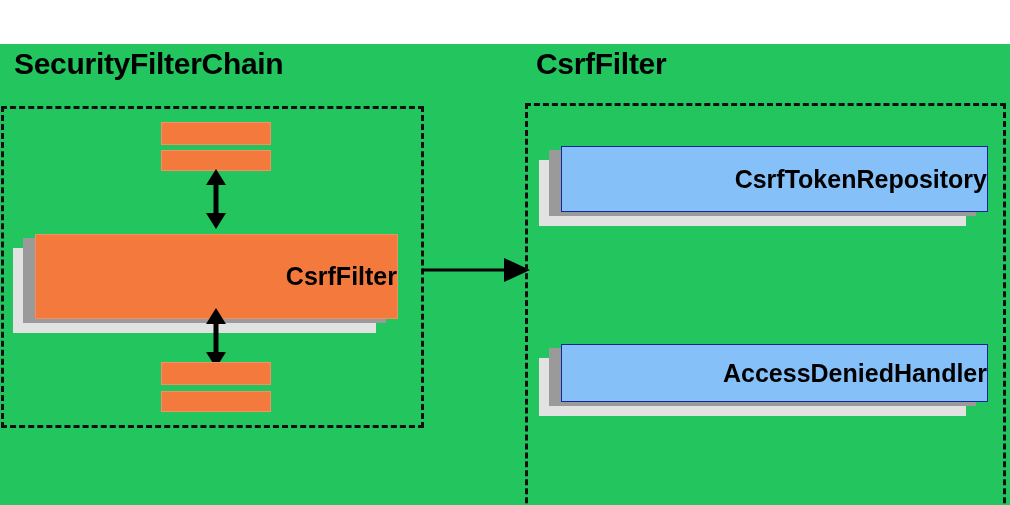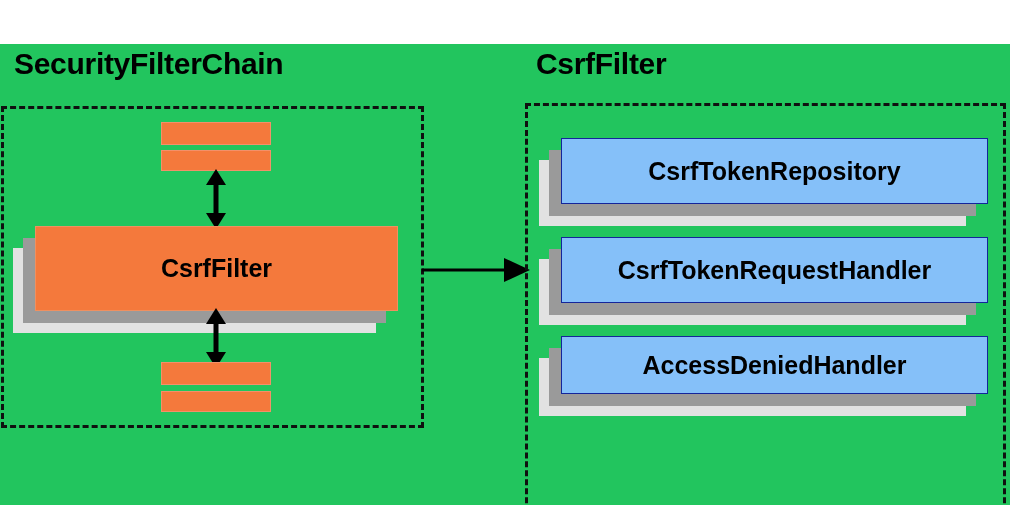--- a/index.html
+++ b/index.html
@@ -58,26 +58,26 @@
   .node .shadow-near {
     position: absolute;
     left: 0; top: 0;
     width: 100%; height: 100%;
     box-sizing: border-box;
   }
   .node .shadow-far  { background: #e2e2e2; transform: translate(-22px, 22px); }
   .node .shadow-near { background: #9a9a9a; transform: translate(-12px, 12px); }
   .node .face {
     position: absolute;
-    left: 0; top: 0;
+    left: 0; top: 8px;
     width: 100%; height: 100%;
     box-sizing: border-box;
     display: flex;
     align-items: center;
-    justify-content: center;
+    justify-content: flex-end;
   }
   .node .face span {
     font-family: "Liberation Sans", sans-serif;
     font-weight: bold;
     color: #000000;
     white-space: nowrap;
   }
 
   
   .node-orange .face {
@@ -161,27 +161,20 @@
   <div class="panel-box" id="panel-right"></div>
 
   <div class="node node-blue" style="left:561px; top:94px; width:427px; height:66px;">
     <div class="shadow-far"></div>
     <div class="shadow-near"></div>
     <div class="face">
       <span>CsrfTokenRepository</span>
     </div>
   </div>
 
-  <div class="node node-blue" style="left:561px; top:193px; width:427px; height:66px;">
-    <div class="shadow-far"></div>
-    <div class="shadow-near"></div>
-    <div class="face">
-      <span>CsrfTokenRequestHandler</span>
-    </div>
-  </div>
 
   <div class="node node-blue" style="left:561px; top:292px; width:427px; height:58px;">
     <div class="shadow-far"></div>
     <div class="shadow-near"></div>
     <div class="face">
       <span>AccessDeniedHandler</span>
     </div>
   </div>
 
 

